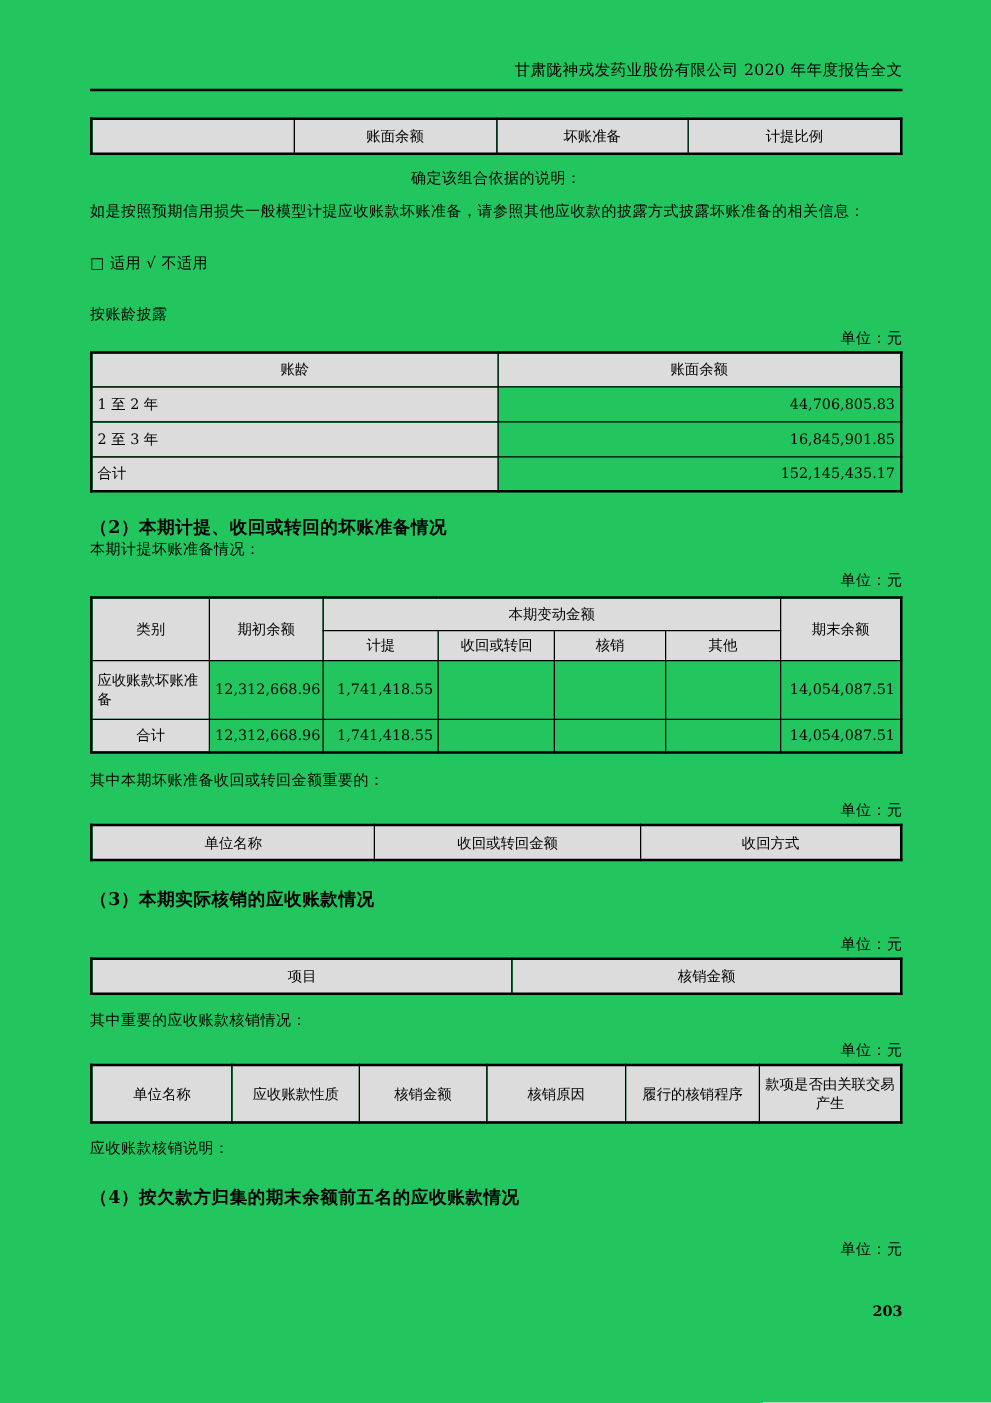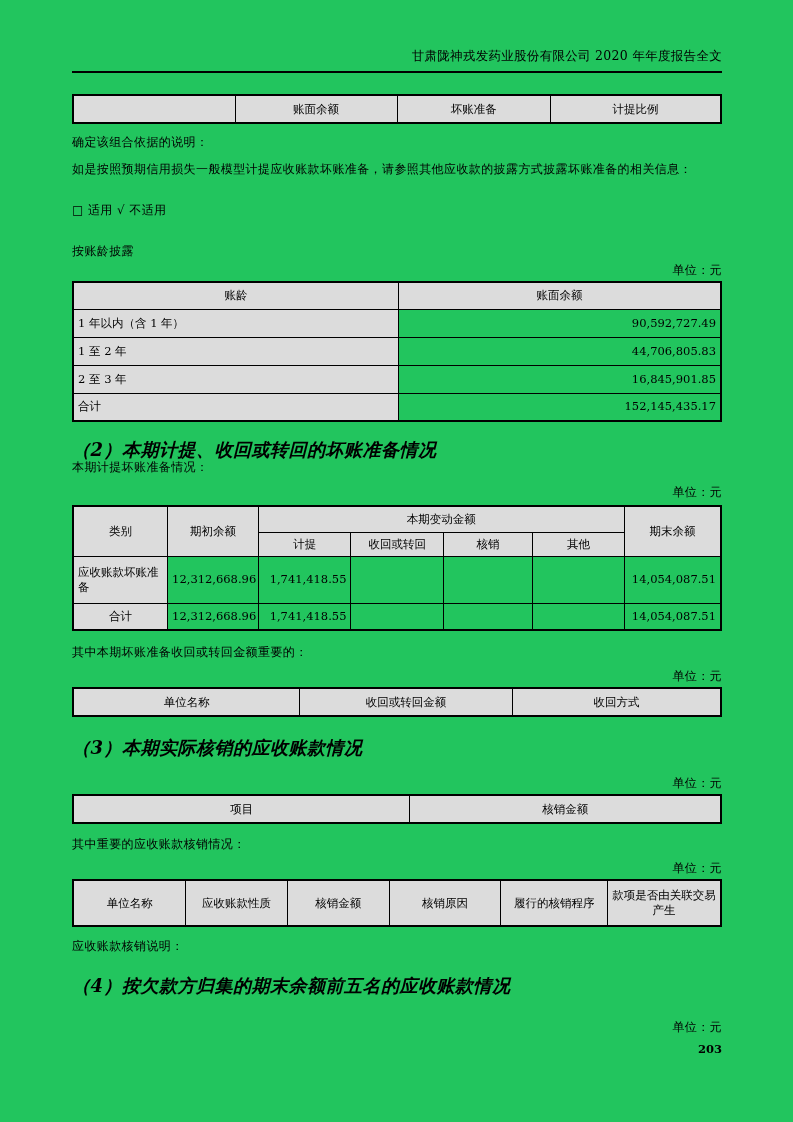--- a/index.html
+++ b/index.html
@@ -37,25 +37,24 @@
     line-height: 16px;
     letter-spacing: 0.4px;
   }
   .unit-label {
     text-align: right;
     font-size: 12px;
     line-height: 15px;
     letter-spacing: 0.4px;
   }
   .section-heading {
-    font-size: 18px;
+    font-size: 14px;
     font-weight: bold;
     line-height: 18px;
     letter-spacing: 0.5px;
-    font-style: italic;
   }
   
   table.doc {
     width: 650px;
     border-collapse: collapse;
     table-layout: fixed;
     border: 2px solid #000;
   }
   table.doc th, table.doc td {
     border: 1px solid #000;
@@ -77,21 +76,21 @@
   
   .page-number {
     position: absolute;
     right: 71px;
     top: 1042px;
     font-size: 11.5px;
     font-weight: bold;
   }
   
   .mt-a { margin-top: 21px; }   
-  .mt-b { margin-top: 10px; }
+  .mt-b { margin-top: 10px; text-align: center; }
   .mt-c { margin-top: 11px; }
   .mt-d { margin-top: 25px; }
   .mt-f { margin-top: 4px; }
 </style>
 </head>
 <body>
 
 <div class="page">
   <div class="content">
 
@@ -123,24 +122,20 @@
 
     <table class="doc" style="margin-top:3px">
       <colgroup>
           <col style="width:50.2%">
           <col style="width:49.8%">
         </colgroup>
       <tbody>
           <tr style="height:27px">
         <th>账龄</th>
         <th>账面余额</th>
-      </tr>
-      <tr style="height:28px">
-        <td class="shade cell-label">1 年以内（含 1 年）</td>
-        <td class="cell-num">90,592,727.49</td>
       </tr>
       <tr style="height:28px">
         <td class="shade cell-label">1 至 2 年</td>
         <td class="cell-num">44,706,805.83</td>
       </tr>
       <tr style="height:28px">
         <td class="shade cell-label">2 至 3 年</td>
         <td class="cell-num">16,845,901.85</td>
       </tr>
       <tr style="height:28px">

